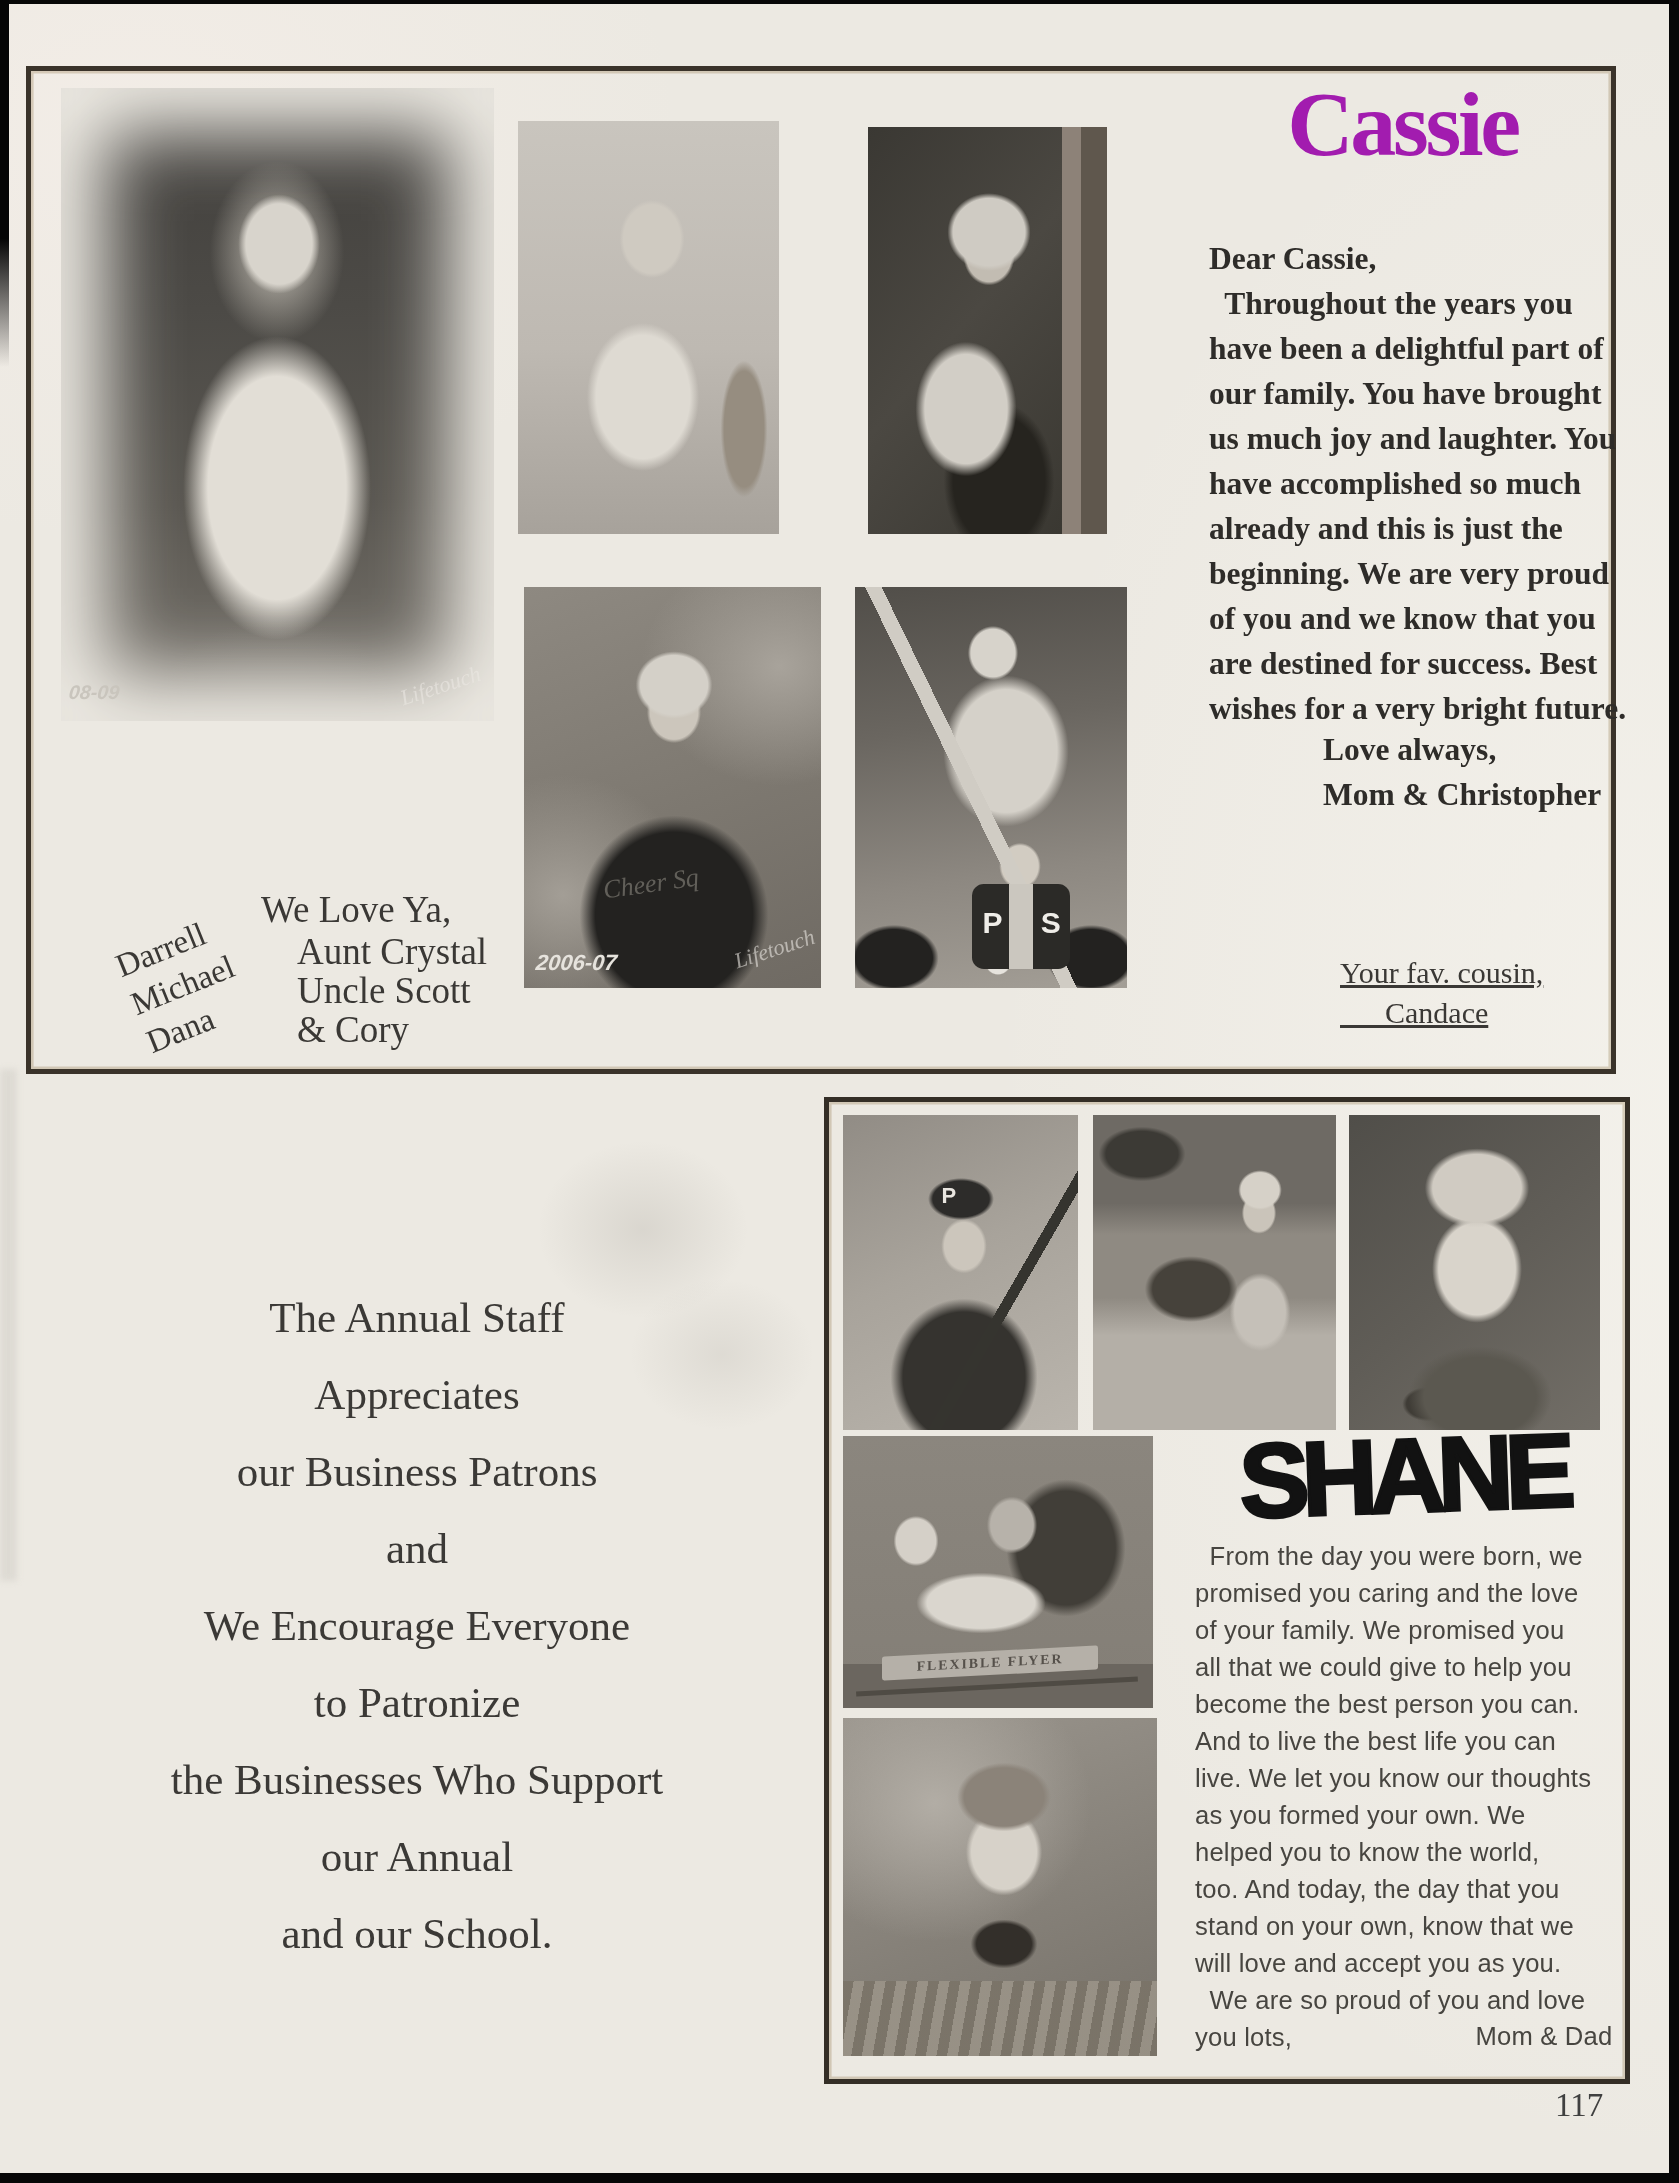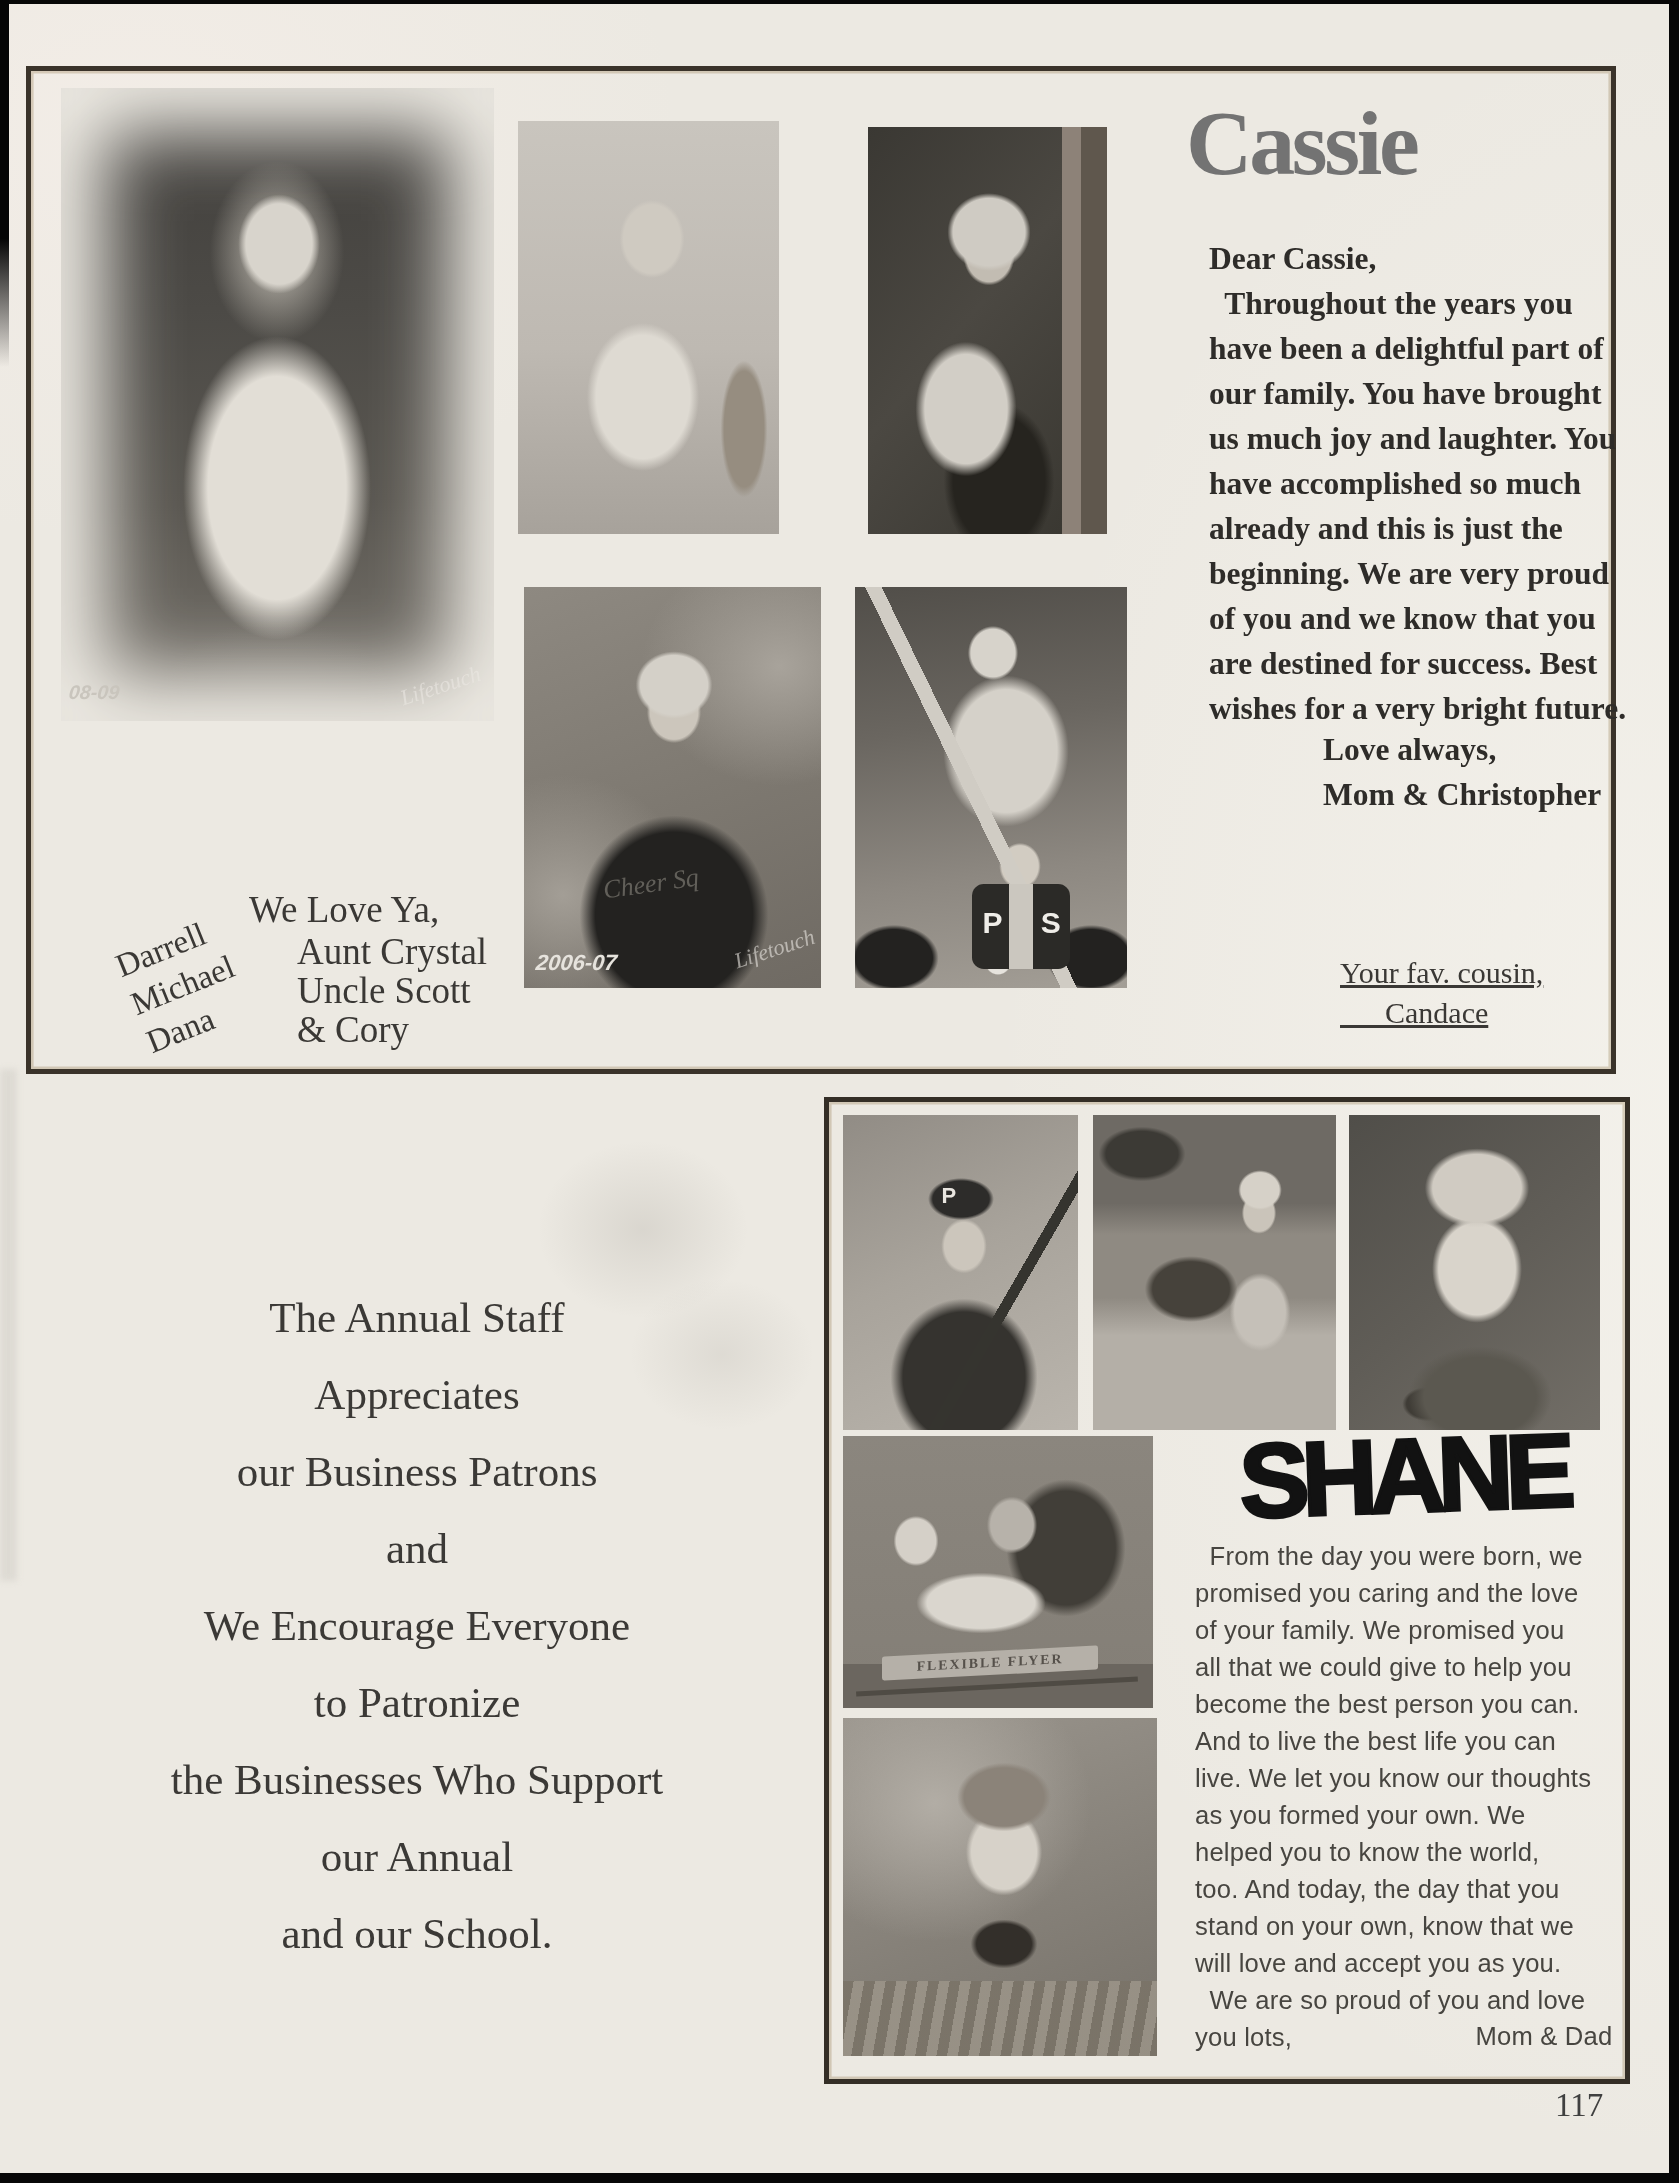--- a/index.html
+++ b/index.html
@@ -79,30 +79,30 @@
       radial-gradient(19.7px 19.7px at 143px 375px,#e6e3dd 0 60%,rgba(230,227,221,0) 66%),
       linear-gradient(172deg,#514e49,#6a6660 35%,#8d8881 70%,#a39e96 100%);}
   #ph-softball .jersey{position:absolute;left:117px;top:297px;width:98px;height:85px;border-radius:11.8px;
       background:linear-gradient(90deg,#2b2a27 0 38%,#cbc7bf 38% 62%,#2b2a27 62%);}
   #ph-softball .jersey span{position:absolute;top:22px;font-family:"Liberation Sans",sans-serif;
       font-weight:bold;font-size:30px;color:#efede8;}
   #ph-softball .jersey .jl{left:10.5px;} #ph-softball .jersey .jr{right:9.2px;}
 
   
   .pre{white-space:pre;}
-  #cassie-title{position:absolute;left:1155px;top:23px;width:433px;
-      font-size:92px;line-height:98px;font-weight:600;letter-spacing:-3.3px;color:#737373;}
+  #cassie-title{position:absolute;left:1155px;top:4px;width:433px;text-align:center;
+      font-size:92px;line-height:98px;font-weight:600;letter-spacing:-3.3px;color:#a21caf;}
   #mom-letter{position:absolute;left:1178px;top:165px;width:394px;font-weight:bold;
       font-size:31.5px;line-height:45px;color:#2e2c29;}
   #mom-closing{position:absolute;left:1292px;top:656px;font-weight:bold;
       font-size:31.5px;line-height:45px;color:#2e2c29;}
   #cousin-letter{position:absolute;left:1181px;top:682px;font-size:30px;line-height:40px;color:#3a3835;}
   #cousin-closing{position:absolute;left:1309px;top:882px;font-size:30px;line-height:40px;color:#3a3835;text-decoration:underline;}
   #left-note{position:absolute;left:36px;top:664px;font-size:37px;line-height:43px;color:#3a3835;}
-  #sig-heading{position:absolute;left:218px;top:819px;font-size:37px;line-height:39px;color:#3a3835;}
+  #sig-heading{position:absolute;left:230px;top:819px;font-size:37px;line-height:39px;color:#3a3835;}
   #sig-names{position:absolute;left:266px;top:861px;font-size:37px;line-height:39px;color:#3a3835;}
   #rotated-names{position:absolute;left:98px;top:853px;font-size:33px;line-height:41px;color:#3a3835;
       transform:rotate(-22deg);}
 
   
   #patrons-note{position:absolute;left:56px;top:1279px;width:722px;text-align:center;
       font-size:43px;line-height:77px;color:#3b3936;}
 
   
   #ph-batter{left:14.4px;top:12.5px;width:235px;height:315px;

